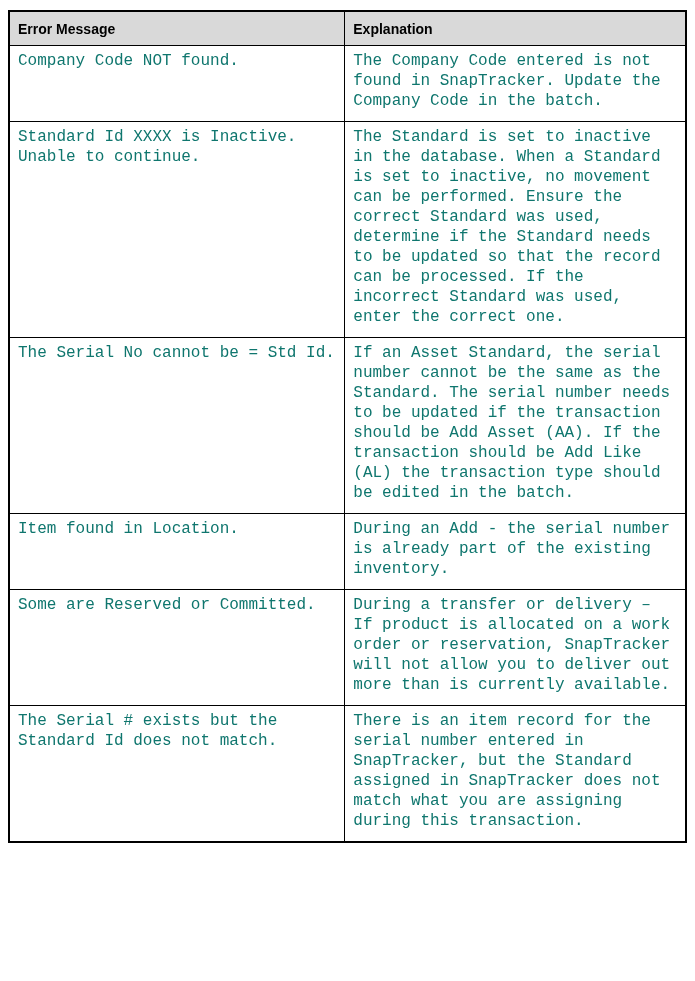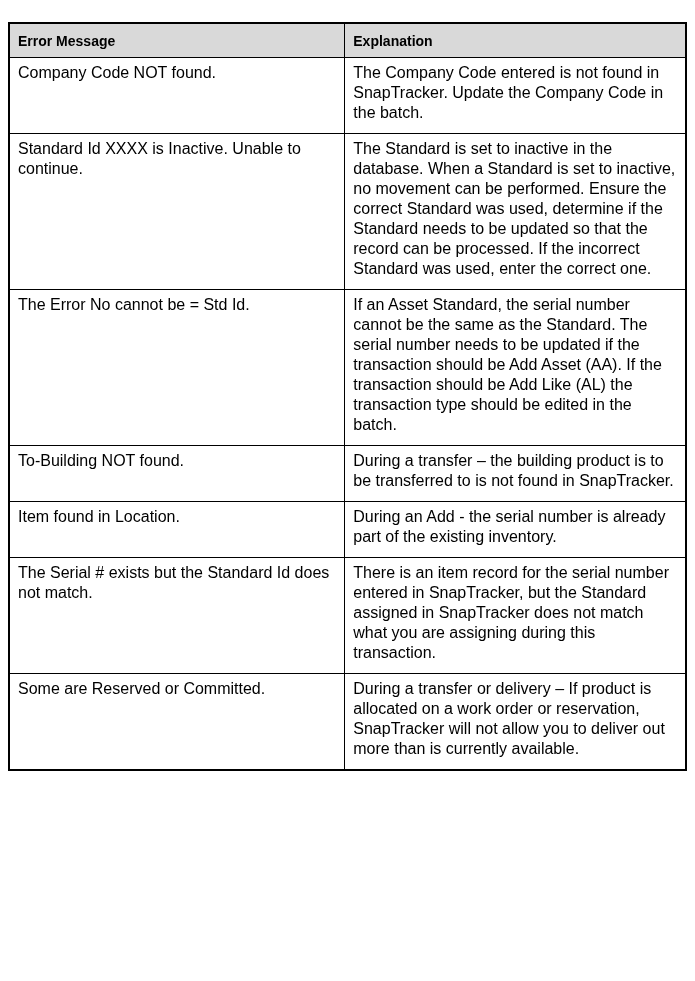--- a/index.html
+++ b/index.html
@@ -9,21 +9,21 @@
   }
   body {
     width: 695px;
     height: 981px;
     overflow: hidden;
   }
   .page {
     box-sizing: border-box;
     width: 634px;
     height: 981px;
-    padding: 22px 8px;
+    padding: 10px 8px;
     background: #ffffff;
   }
   table.error-table {
     border-collapse: collapse;
     table-layout: fixed;
     width: 679px;
     border: 2px solid #000000;
   }
   col.col-error   { width: 49.6%; }
   col.col-explain { width: 50.4%; }
@@ -34,24 +34,24 @@
   }
   th {
     background: #d9d9d9;
     font-family: "Liberation Sans", sans-serif;
     font-weight: bold;
     font-size: 14px;
     color: #000000;
     padding: 9px 8px 8px 8px;
   }
   td {
-    font-family: Liberation Sans, sans-serif;
+    font-family: Liberation Mono, monospace;
     font-size: 16px;
     line-height: 20px;
-    color: #000000;
+    color: #0f766e;
     padding: 5px 8px 10px 8px;
     margin-top: 48px;
   }
 </style>
 </head>
 <body>
 
 <div class="page">
   <table class="error-table">
     <colgroup>
@@ -67,34 +67,30 @@
     <tbody>
         <tr>
           <td>Company Code NOT found.</td>
           <td>The Company Code entered is not found in SnapTracker.  Update the Company Code in the batch.</td>
         </tr>
         <tr>
           <td>Standard Id XXXX is Inactive. Unable to continue.</td>
           <td>The Standard is set to inactive in the database.  When a Standard is set to inactive, no movement can be performed. Ensure the correct Standard was used, determine if the Standard needs to be updated so that the record can be processed.  If the incorrect Standard was used, enter the correct one.</td>
         </tr>
         <tr>
-          <td>The Error No cannot be = Std Id.</td>
+          <td>The Serial No cannot be = Std Id.</td>
           <td>If an Asset Standard, the serial number cannot be the same as the Standard.  The serial number needs to be updated if the transaction should be Add Asset (AA).  If the transaction should be Add Like (AL) the transaction type should be edited in the batch.</td>
-        </tr>
-        <tr>
-          <td>To-Building NOT found.</td>
-          <td>During a transfer – the building product is to be transferred to is not found in SnapTracker.</td>
         </tr>
         <tr>
           <td>Item found in Location.</td>
           <td>During an Add  - the serial number is already part of the existing inventory.</td>
         </tr>
         <tr>
+          <td>Some are Reserved or Committed.</td>
+          <td>During a transfer or delivery – If product is allocated on a work order or reservation, SnapTracker will not allow you to deliver out more than is currently available.</td>
+        </tr>
+        <tr>
           <td>The Serial # exists but the Standard Id does not match.</td>
           <td>There is an item record for the serial number entered in SnapTracker, but the Standard assigned in SnapTracker does not match what you are assigning during this transaction.</td>
-        </tr>
-        <tr>
-          <td>Some are Reserved or Committed.</td>
-          <td>During a transfer or delivery – If product is allocated on a work order or reservation, SnapTracker will not allow you to deliver out more than is currently available.</td>
         </tr>
       </tbody>
   </table>
 </div>
 
 </body></html>

